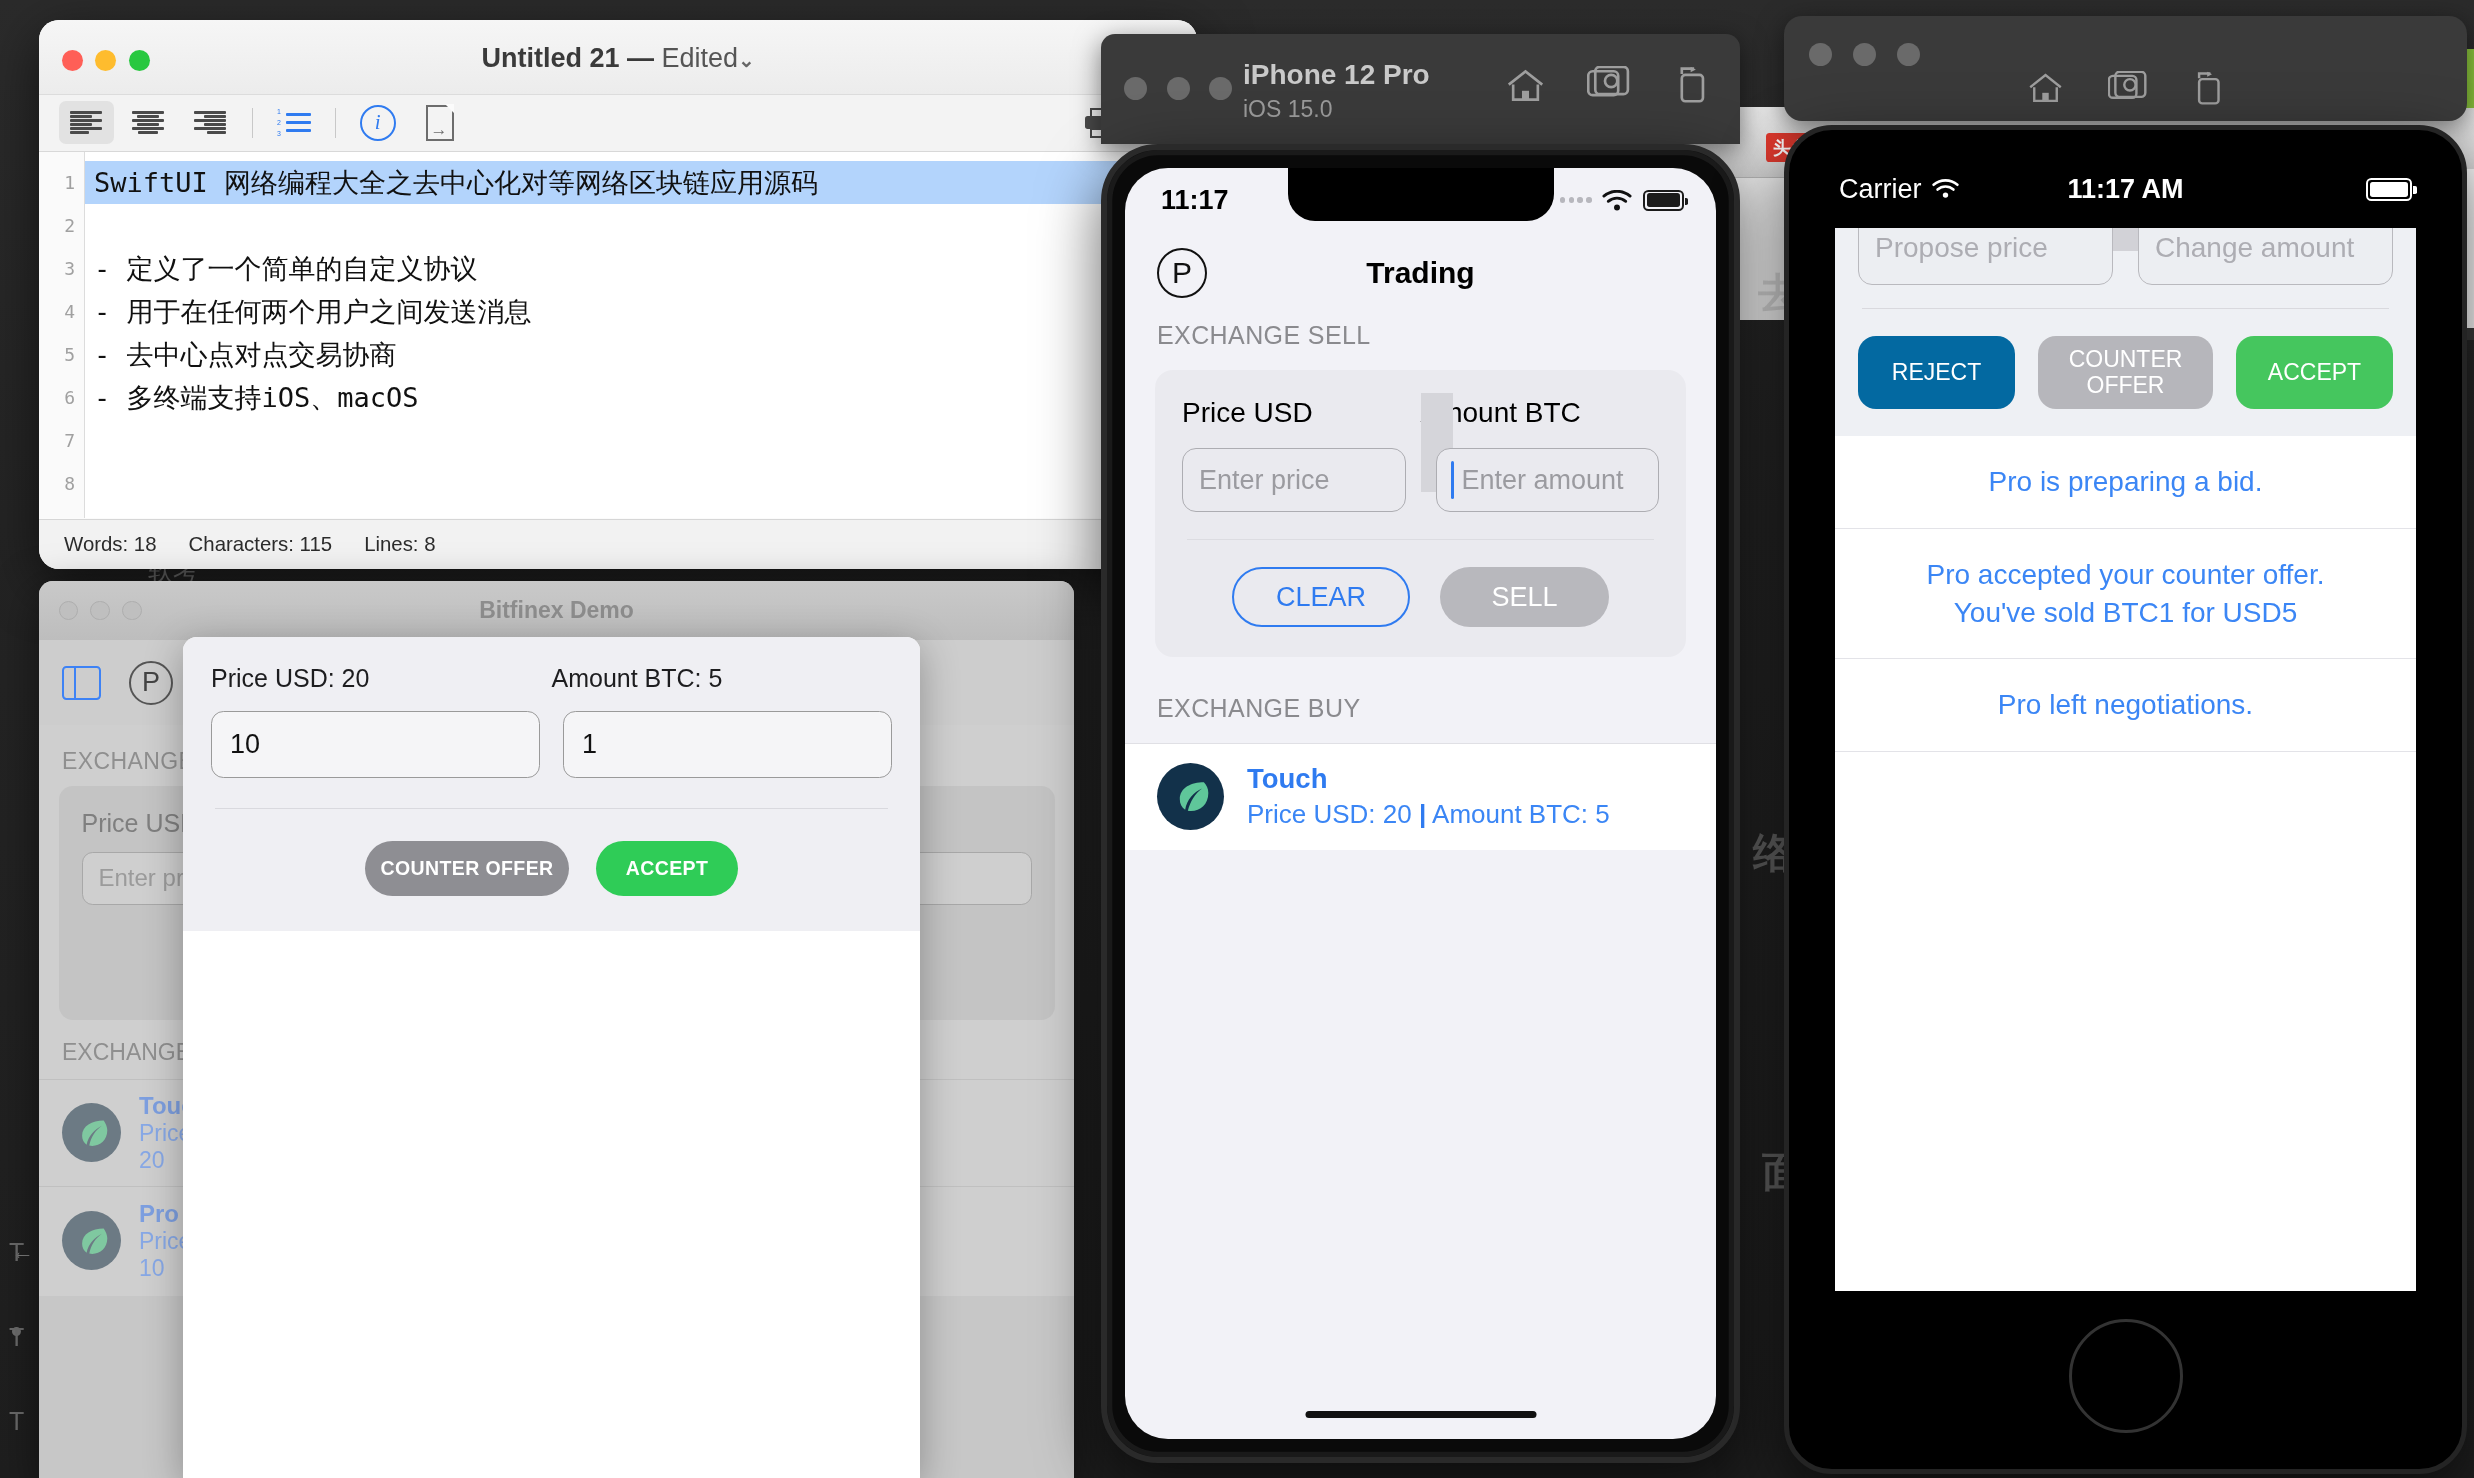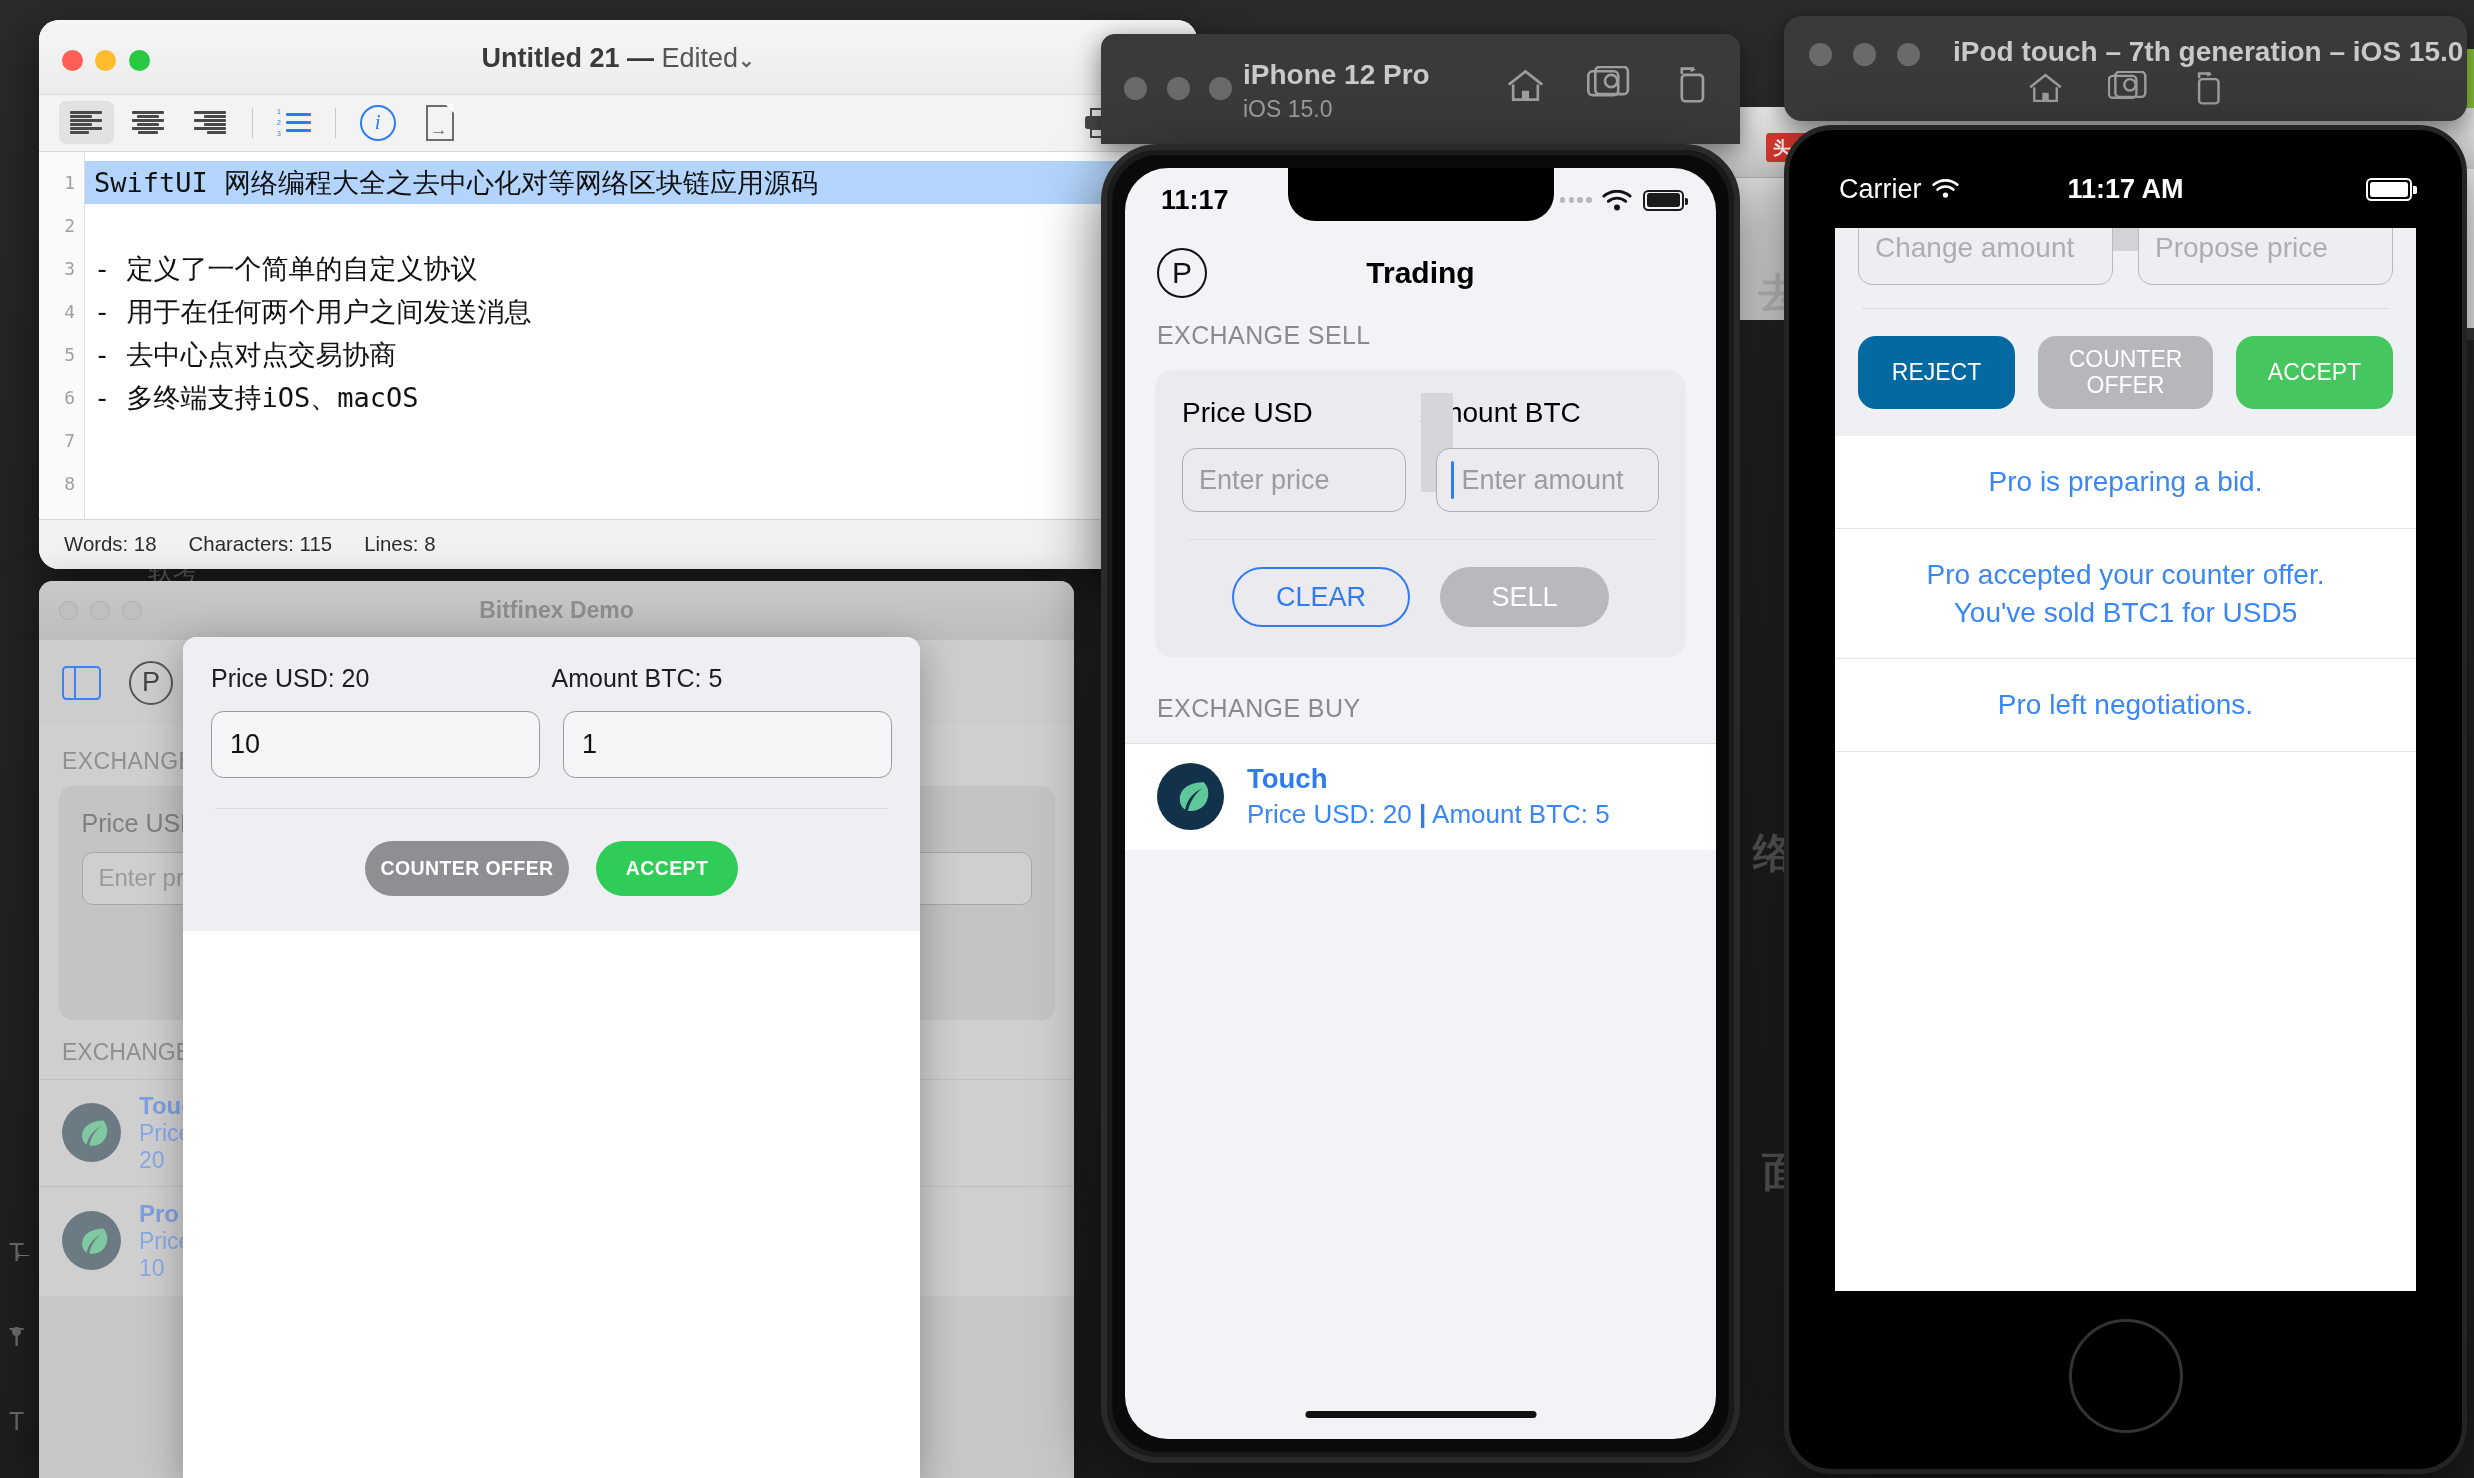--- a/index.html
+++ b/index.html
@@ -595,21 +595,20 @@
   </div>
 </div>
 
 <div class="sim-ipod">
   <div class="ipod-titlebar">
     <div class="ipod-traffic">
       <span class="sim-dot"></span>
       <span class="sim-dot"></span>
       <span class="sim-dot"></span>
     </div>
-    <div class="ipod-name">iPod touch – 7th generation – iOS 15.0</div>
     <div class="ipod-actions">
       <span class="sim-ic">
         <svg width="37" height="34" viewBox="0 0 46 42">
               <path d="M4 20L23 5l19 15" fill="none" stroke="#9e9e9e" stroke-width="3"></path>
               <path d="M9 20v17h28V20" fill="none" stroke="#9e9e9e" stroke-width="3"></path>
               <rect x="19" y="27" width="8" height="10" fill="#9e9e9e"></rect>
             </svg>
       </span>
       <span class="sim-ic">
         <svg width="39" height="34" viewBox="0 0 48 42">
@@ -641,22 +640,22 @@
         </span>
       </span>
       <span class="ipod-time">11:17 AM</span>
       <span class="ipod-batt"></span>
     </div>
 
     <div class="ipod-screen">
       <div class="ip-offer-card">
         <div class="ip-grey-tab"></div>
         <div class="ip-inputs">
+          <div class="ip-input">Propose price</div>
           <div class="ip-input">Change amount</div>
-          <div class="ip-input">Propose price</div>
         </div>
         <div class="ip-hr"></div>
         <div class="ip-btns">
           <div class="ip-btn ip-reject">REJECT</div>
           <div class="ip-btn ip-counter">COUNTER OFFER</div>
           <div class="ip-btn ip-accept">ACCEPT</div>
         </div>
       </div>
       <div>
         <div class="ip-msg">Pro is preparing a bid.</div>

